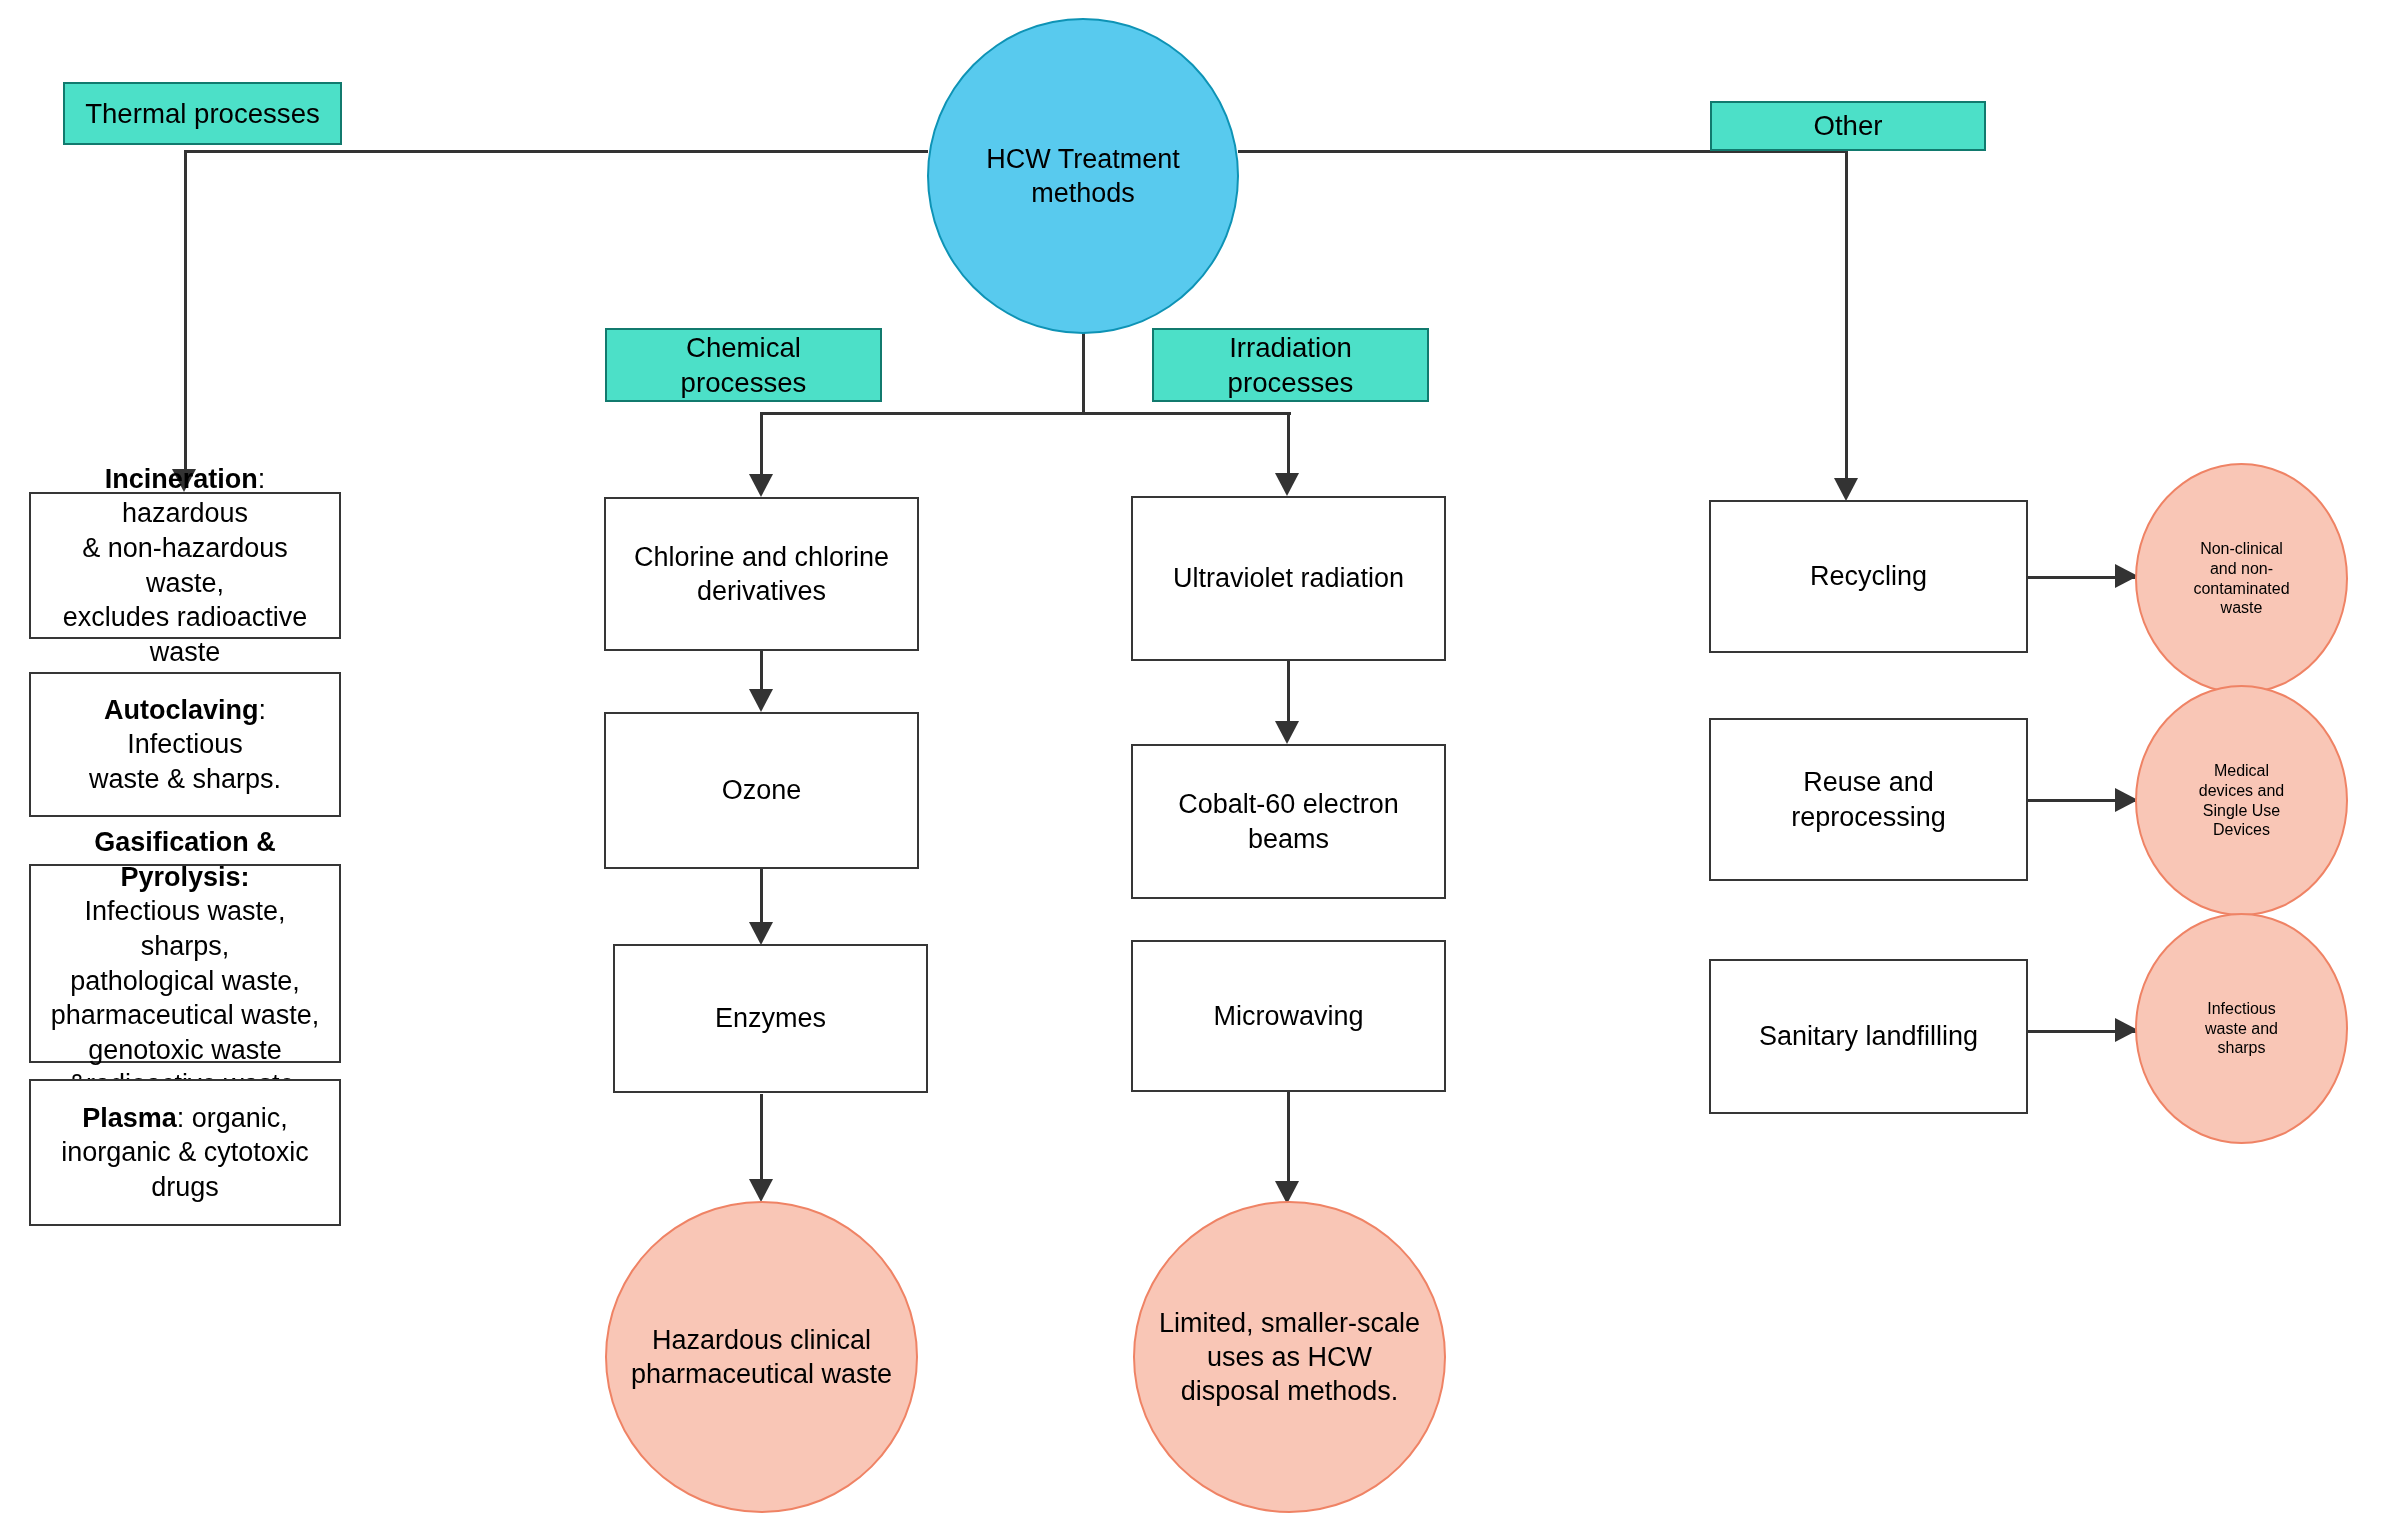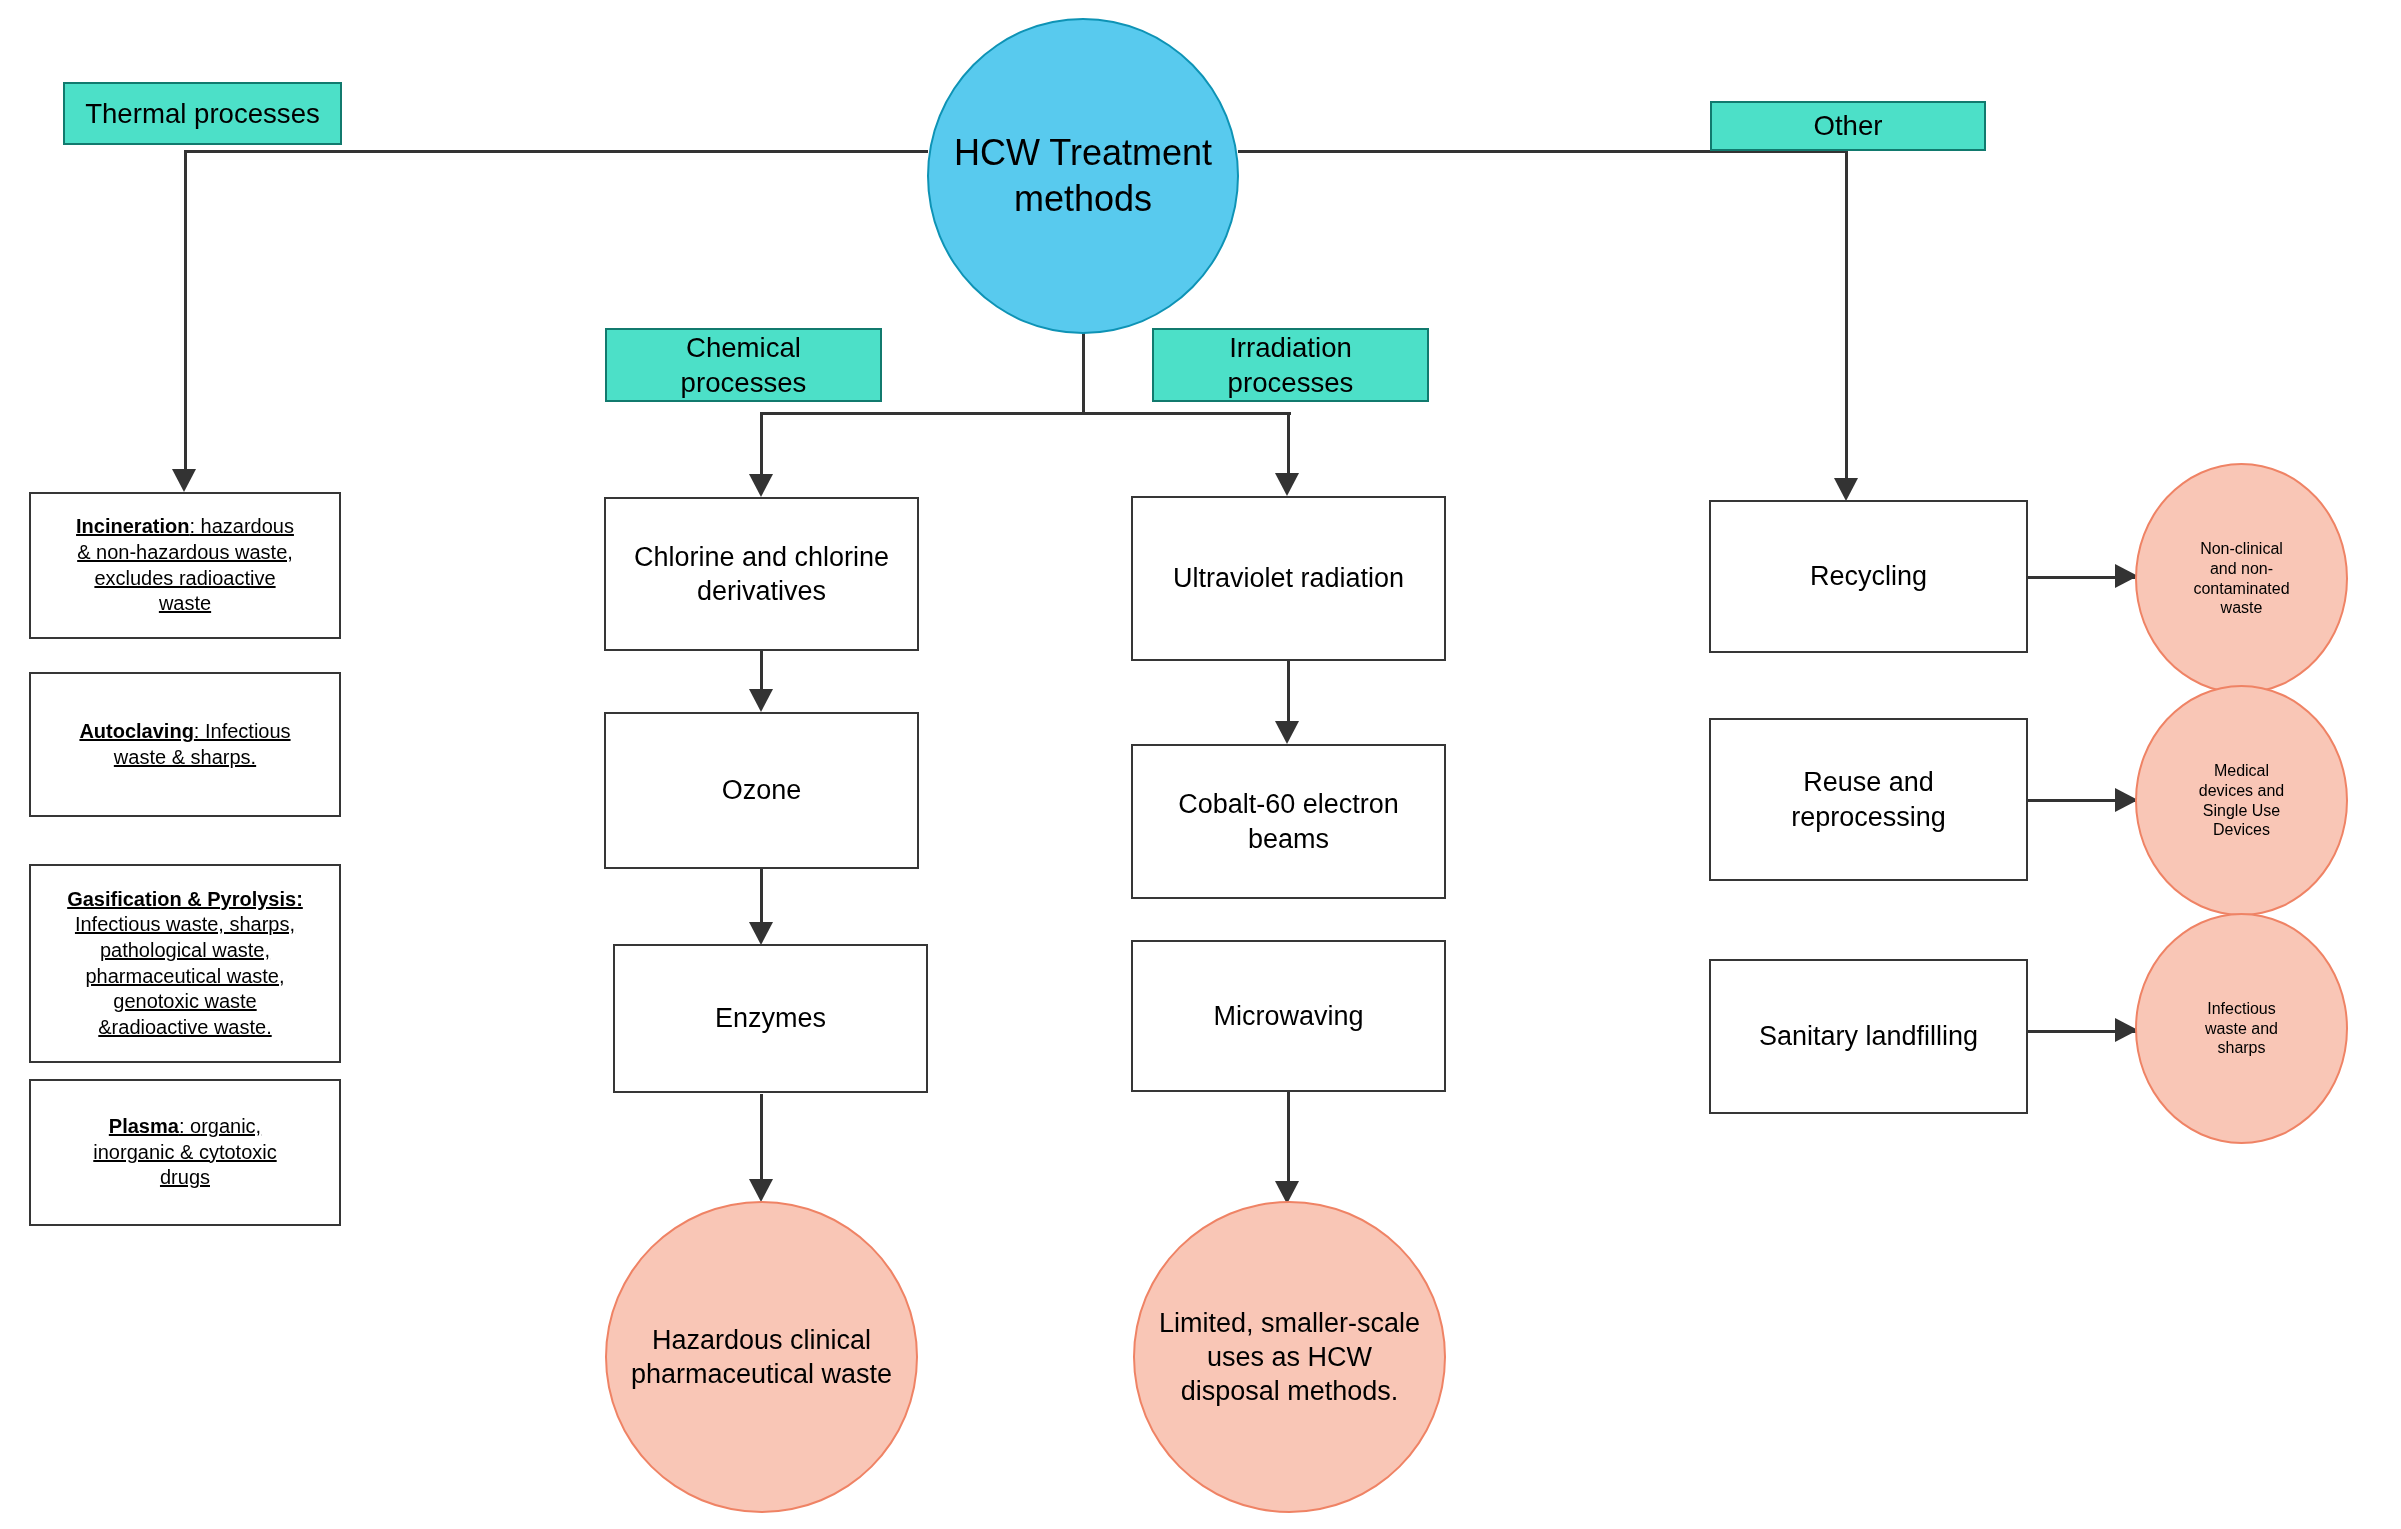--- a/index.html
+++ b/index.html
@@ -27,30 +27,29 @@
     border:2px solid #117a6e;
     font-size:27.6px;
   }
   .wbox{
     background:#ffffff;
     border:2.7px solid #363636;
     font-size:27px;
     padding:0 13.5px;
   }
   .wbox.smalltxt{
-    font-size:20px;
+    font-size:27px;
     line-height:1.28;
     padding:0 14px;
-    text-decoration:underline;
   }
   .ellipse{border-radius:50%;}
   .blue{
     background:#58caee;
     border:2px solid #0e93b5;
-    font-size:36px;
+    font-size:27px;
   }
   .pink{
     background:#f9c6b6;
     border:2px solid #ef8365;
     font-size:27px;
   }
   .pink.sm{font-size:16px; line-height:1.22;}
   .hline,.vline{position:absolute; background:#333333;}
   .arr-d{
     position:absolute; width:0; height:0;

